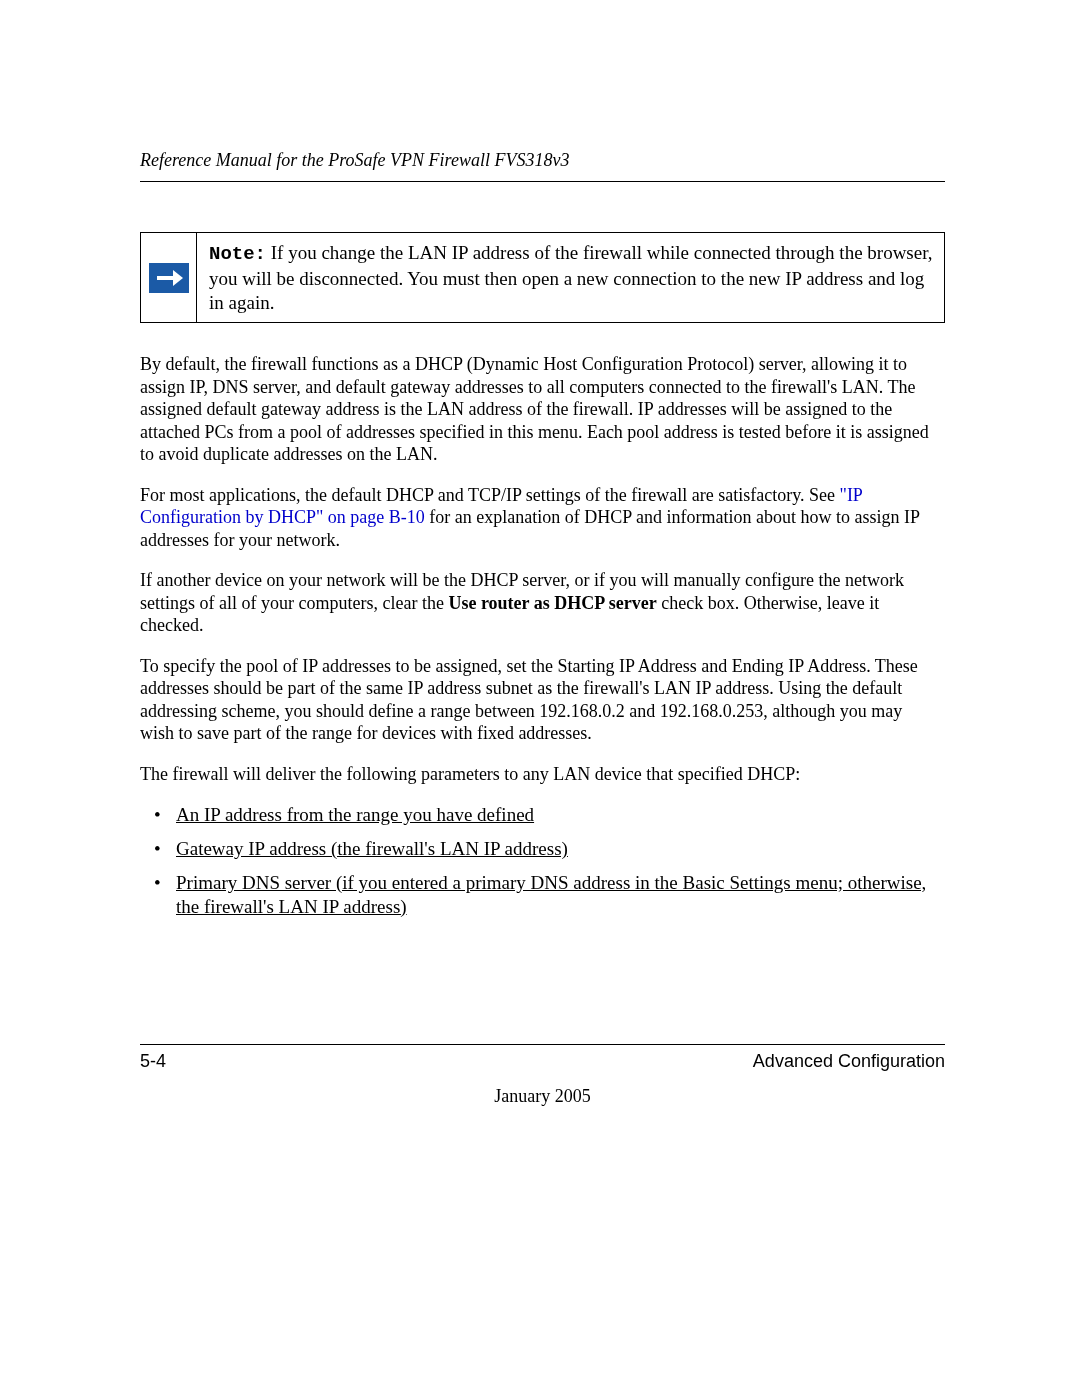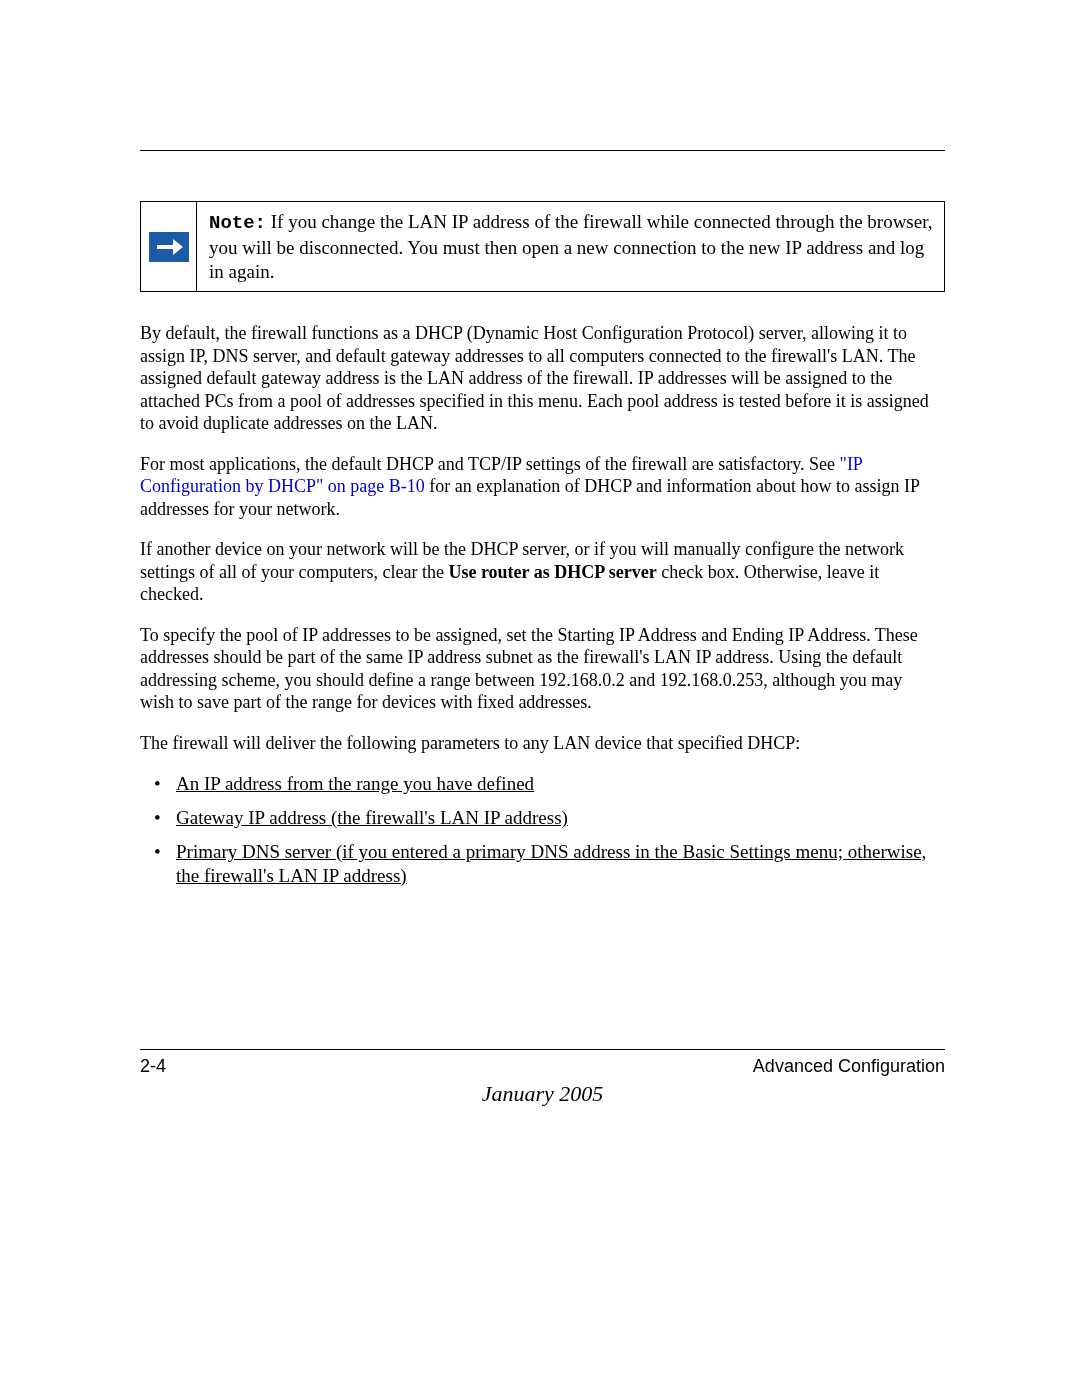--- a/index.html
+++ b/index.html
@@ -129,34 +129,34 @@
     margin: 0 0 6px 0;
   }
   .footer-row {
     display: flex;
     justify-content: space-between;
     font-family: Arial, Helvetica, sans-serif;
     font-size: 18px;
   }
   .footer-date {
     text-align: center;
-    font-style: italic;
     font-family: "Times New Roman", Times, serif;
-    font-size: 22px;
-    margin-top: 4px;
+    font-size: 18px;
+    margin-top: 14px;
   }
   .bold {
     font-weight: bold;
   }
 </style>
 </head>
 <body>
 
 <div class="page">
 
+  <div class="running-header">Reference Manual for the ProSafe VPN Firewall FVS318v3</div>
   <hr class="hr-top">
 
   <div class="note-box">
     <div class="note-icon-cell">
       <div class="note-icon">
         <div class="arrow-line"></div>
         <div class="arrow-head"></div>
       </div>
     </div>
     <div class="note-text-cell">
@@ -183,17 +183,17 @@
     <li>An IP address from the range you have defined</li>
     <li>Gateway IP address (the firewall's LAN IP address)</li>
     <li>Primary DNS server (if you entered a primary DNS address in the Basic Settings menu; otherwise, the firewall's LAN IP address)</li>
   </ul>
 
 </div>
 
 <div class="footer">
   <hr class="hr-bottom">
   <div class="footer-row">
-    <span>2-4</span>
+    <span>5-4</span>
     <span>Advanced Configuration</span>
   </div>
   <div class="footer-date">January 2005</div>
 </div>
 
 </body></html>

